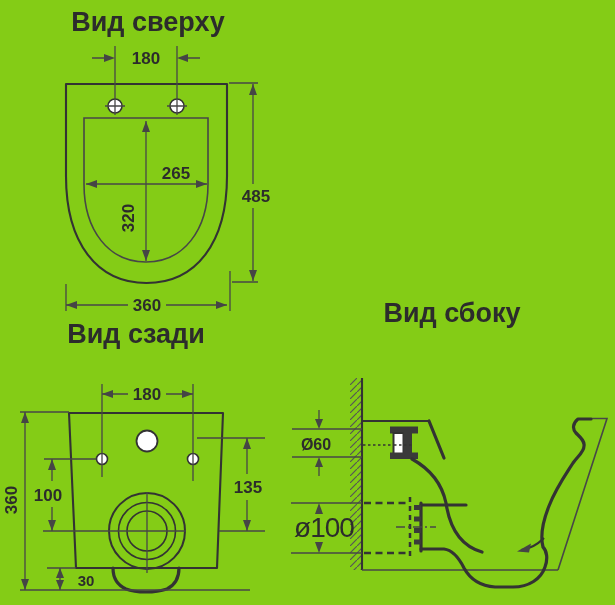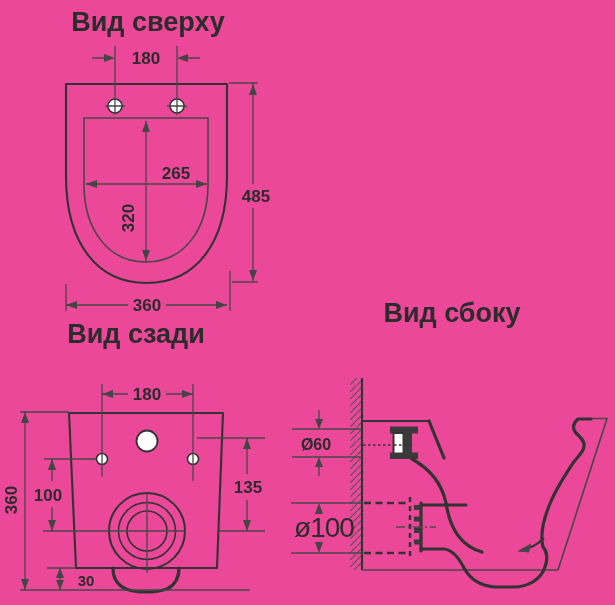--- a/index.html
+++ b/index.html
@@ -1,16 +1,16 @@
 <!DOCTYPE html>
 <html><head>
 <meta charset="utf-8">
 <style>
   html,body{margin:0;padding:0;background:#ffffff;}
-  .sheet{position:relative;width:615px;height:605px;background:#ec4899;overflow:hidden;
+  .sheet{position:relative;width:615px;height:605px;background:#84cc16;overflow:hidden;
          font-family:"Liberation Sans", sans-serif;}
   svg{position:absolute;left:0;top:0;}
   text{fill:#2c2c2c;}
   .title{font-size:27px;font-weight:bold;}
   .dim{font-size:17px;font-weight:bold;}
   .dim-sm{font-size:15px;font-weight:bold;}
   .dia-sm{font-size:16px;font-weight:bold;}
   .dia-lg{font-size:28px;font-weight:400;letter-spacing:-1px;}
   .thick{stroke:#333333;stroke-width:3.2;fill:none;stroke-linecap:round;stroke-linejoin:round;}
   .med{stroke:#333333;stroke-width:2.1;fill:none;stroke-linejoin:round;}

